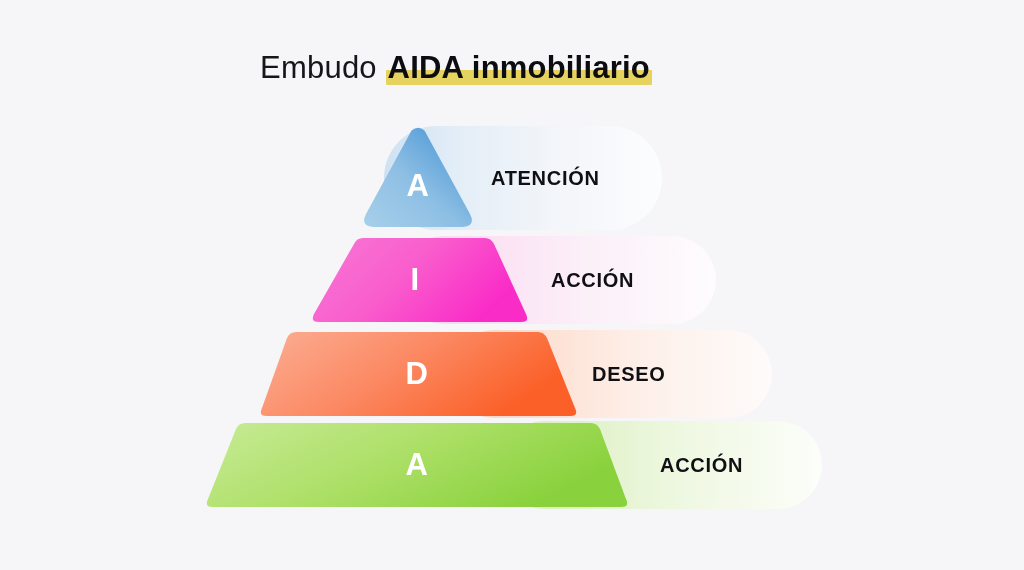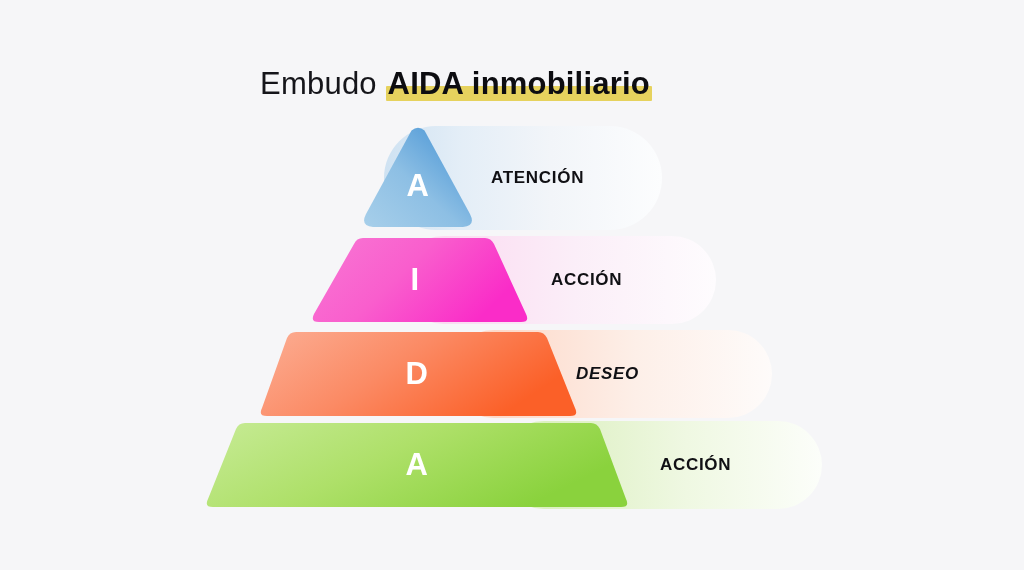--- a/index.html
+++ b/index.html
@@ -16,21 +16,20 @@
   }
 
   
   .title-wrap {
     position: absolute;
     top: 50px;
     left: 0;
     width: 912px;
     text-align: center;
     white-space: nowrap;
-    margin-top: 16px;
   }
   .title-regular {
     font-size: 31px;
     font-weight: 400;
     color: #15151a;
     letter-spacing: 0.2px;
   }
   .title-bold {
     font-size: 31px;
     font-weight: 700;
@@ -91,21 +90,21 @@
     pointer-events: none;
   }
 
   .stage-label {
     position: absolute;
     z-index: 3;
     top: 50%;
     transform: translateY(-50%);
     color: #101014;
     font-weight: 700;
-    font-size: 17px;
+    font-size: 20px;
     letter-spacing: 0.7px;
     white-space: nowrap;
   }
 
   
   #stage-attention { top: 126px; height: 104px; }
   #stage-attention .pill {
     left: 384px;
     width: 278px;
     background: linear-gradient(90deg, #cfe2f2 0%, #e4eef7 28%, #f2f5f9 60%, #fcfdfe 100%);
@@ -136,21 +135,21 @@
   #stage-desire .pill {
     left: 450px;
     width: 322px;
     background: linear-gradient(90deg, #fdd2c0 0%, #fde0d3 28%, #fdefe8 58%, #fefbfa 100%);
   }
   #stage-desire .shape {
     left: 257px;
     width: 324px;
   }
   #stage-desire .glyph { left: 257px; width: 320px; }
-  #stage-desire .stage-label { left: 576px; font-style: italic; }
+  #stage-desire .stage-label { left: 592px; }
 
   
   #stage-action { top: 421px; height: 88px; }
   #stage-action .pill {
     left: 500px;
     width: 322px;
     background: linear-gradient(90deg, #d6eeb6 0%, #e2f2cb 28%, #eff8e2 58%, #fcfefa 100%);
   }
   #stage-action .shape {
     left: 202px;

